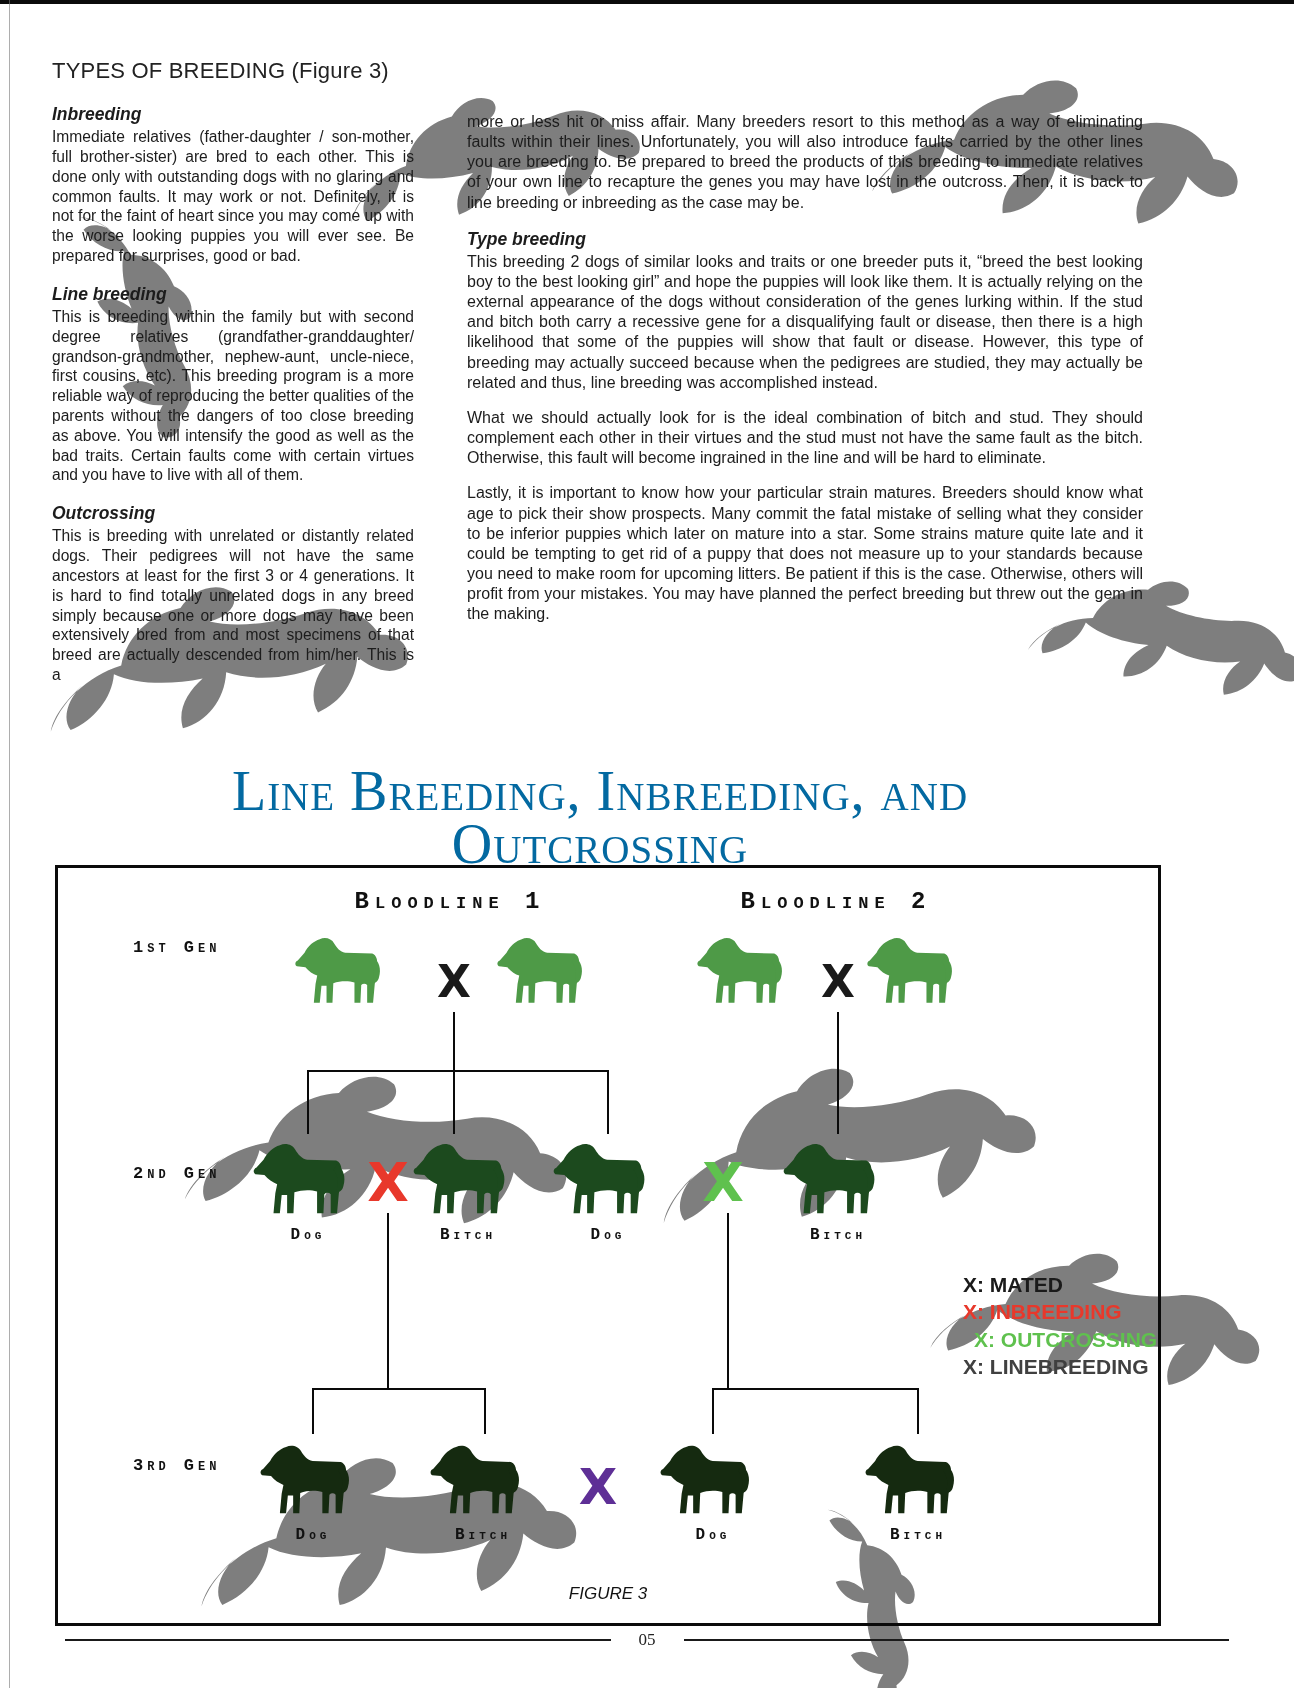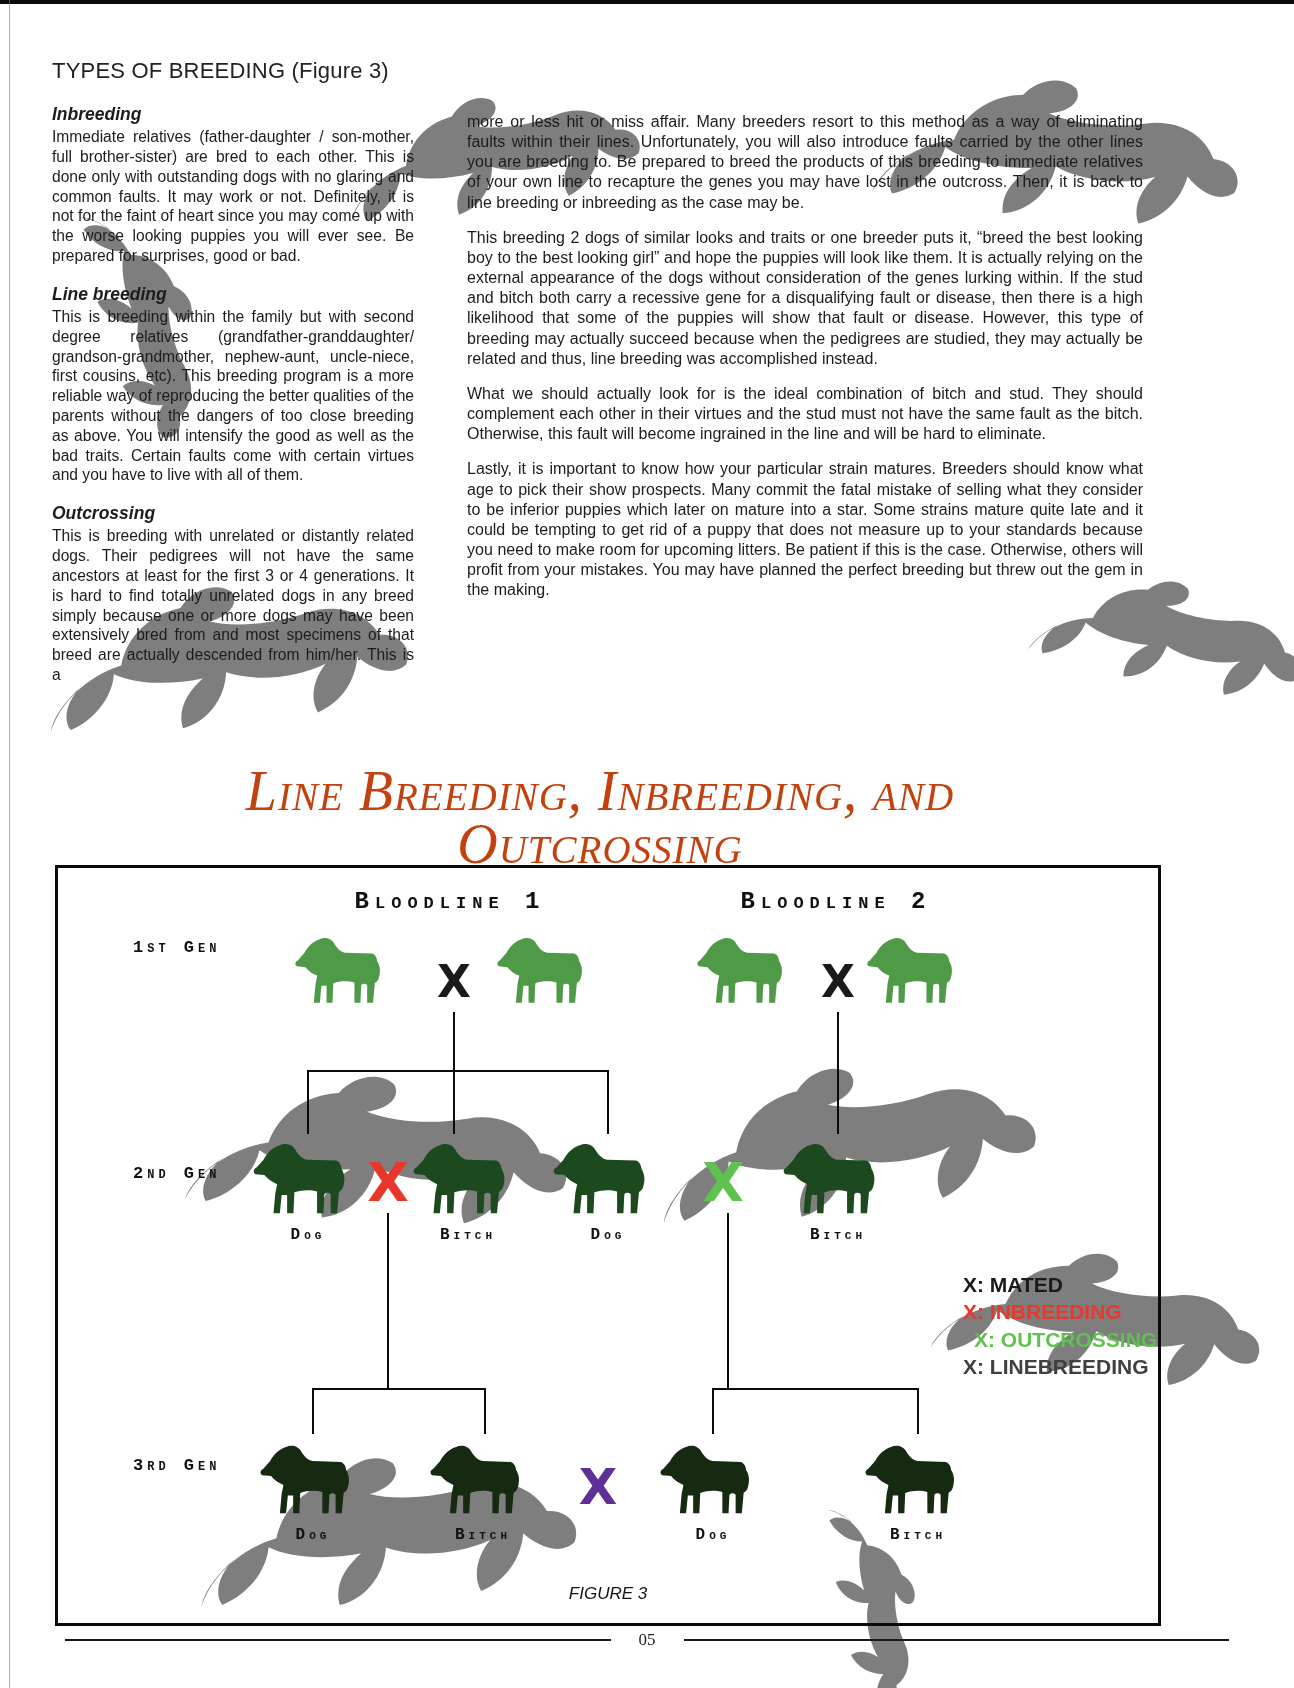--- a/index.html
+++ b/index.html
@@ -17,21 +17,21 @@
   .col{position:absolute;text-align:justify;}
   .col-left{left:52px;top:103px;width:362px;font-size:15.6px;line-height:1.27;}
   .col-right{left:467px;top:112px;width:676px;font-size:16px;line-height:1.26;}
   .sec-heading{font-weight:bold;font-style:italic;font-size:17.5px;margin:0 0 2px 0;text-align:left;}
   .sec-body{margin:0 0 17px 0;}
   .col-right .sec-body{margin-bottom:15px;}
 
   
   .fig-title{position:absolute;left:0;top:765px;width:1200px;text-align:center;
              font-family:"Liberation Serif",serif;font-variant:small-caps;
-             font-size:56px;line-height:.94;color:#c2410c;letter-spacing:1px;font-style:italic;}
+             font-size:56px;line-height:.94;color:#0369a1;letter-spacing:1px;}
 
   
   .fig-box{position:absolute;left:55px;top:865px;width:1100px;height:755px;border:3px solid #0a0a0a;}
   .mono-label{position:absolute;font-family:"Liberation Mono","DejaVu Sans Mono",monospace;
               font-weight:bold;font-variant:small-caps;color:#111;white-space:nowrap;}
   .bl-title{font-size:24px;letter-spacing:6px;width:300px;text-align:center;}
   .gen-label{font-size:17px;letter-spacing:4px;}
   .dog-label{font-size:16px;letter-spacing:4px;width:140px;text-align:center;}
 
   .dog{position:absolute;}
@@ -115,20 +115,21 @@
     <div class="sec-heading">Inbreeding</div>
     <p class="sec-body">Immediate relatives (father-daughter / son-mother, full brother-sister) are bred to each other. This is done only with outstanding dogs with no glaring and common faults. It may work or not. Definitely, it is not for the faint of heart since you may come up with the worse looking puppies you will ever see. Be prepared for surprises, good or bad.</p>
     <div class="sec-heading">Line breeding</div>
     <p class="sec-body">This is breeding within the family but with second degree relatives (grandfather-granddaughter/ grandson-grandmother, nephew-aunt, uncle-niece, first cousins, etc). This breeding program is a more reliable way of reproducing the better qualities of the parents without the dangers of too close breeding as above. You will intensify the good as well as the bad traits. Certain faults come with certain virtues and you have to live with all of them.</p>
     <div class="sec-heading">Outcrossing</div>
     <p class="sec-body">This is breeding with unrelated or distantly related dogs. Their pedigrees will not have the same ancestors at least for the first 3 or 4 generations. It is hard to find totally unrelated dogs in any breed simply because one or more dogs may have been extensively bred from and most specimens of that breed are actually descended from him/her.  This is a</p>
   </div>
 
   <div class="col col-right">
     <p class="sec-body">more or less hit or miss affair. Many breeders resort to this method as a way of eliminating faults within their lines. Unfortunately, you will also introduce faults carried by the other lines you are breeding to. Be prepared to breed the products of this breeding to immediate relatives of your own line to recapture the genes you may have lost in the outcross. Then, it is back to line breeding or inbreeding as the case may be.</p>
+    <div class="sec-heading">Type breeding</div>
     <p class="sec-body">This breeding 2 dogs of similar looks and traits or one breeder puts it, “breed the best looking boy to the best looking girl” and hope the puppies will look like them. It is actually relying on the external appearance of the dogs without consideration of the genes lurking within. If the stud and bitch both carry a recessive gene for a disqualifying fault or disease, then there is a high likelihood that some of the puppies will show that fault or disease. However, this type of breeding may actually succeed because when the pedigrees are studied, they may actually be related and thus, line breeding was accomplished instead.</p>
     <p class="sec-body">What we should actually look for is the ideal combination of bitch and stud. They should complement each other in their virtues and the stud must not have the same fault as the bitch. Otherwise, this fault will become ingrained in the line and will be hard to eliminate.</p>
     <p class="sec-body">Lastly, it is important to know how your particular strain matures. Breeders should know what age to pick their show prospects. Many commit the fatal mistake of selling what they consider to be inferior puppies which later on mature into a star. Some strains mature quite late and it could be tempting to get rid of a puppy that does not measure up to your standards because you need to make room for upcoming litters. Be patient if this is the case. Otherwise, others will profit from your mistakes. You may have planned the perfect breeding but threw out the gem in the making.</p>
   </div>
 
   <div class="fig-title">
     <div>Line Breeding, Inbreeding, and</div>
     <div>Outcrossing</div>
   </div>
 

